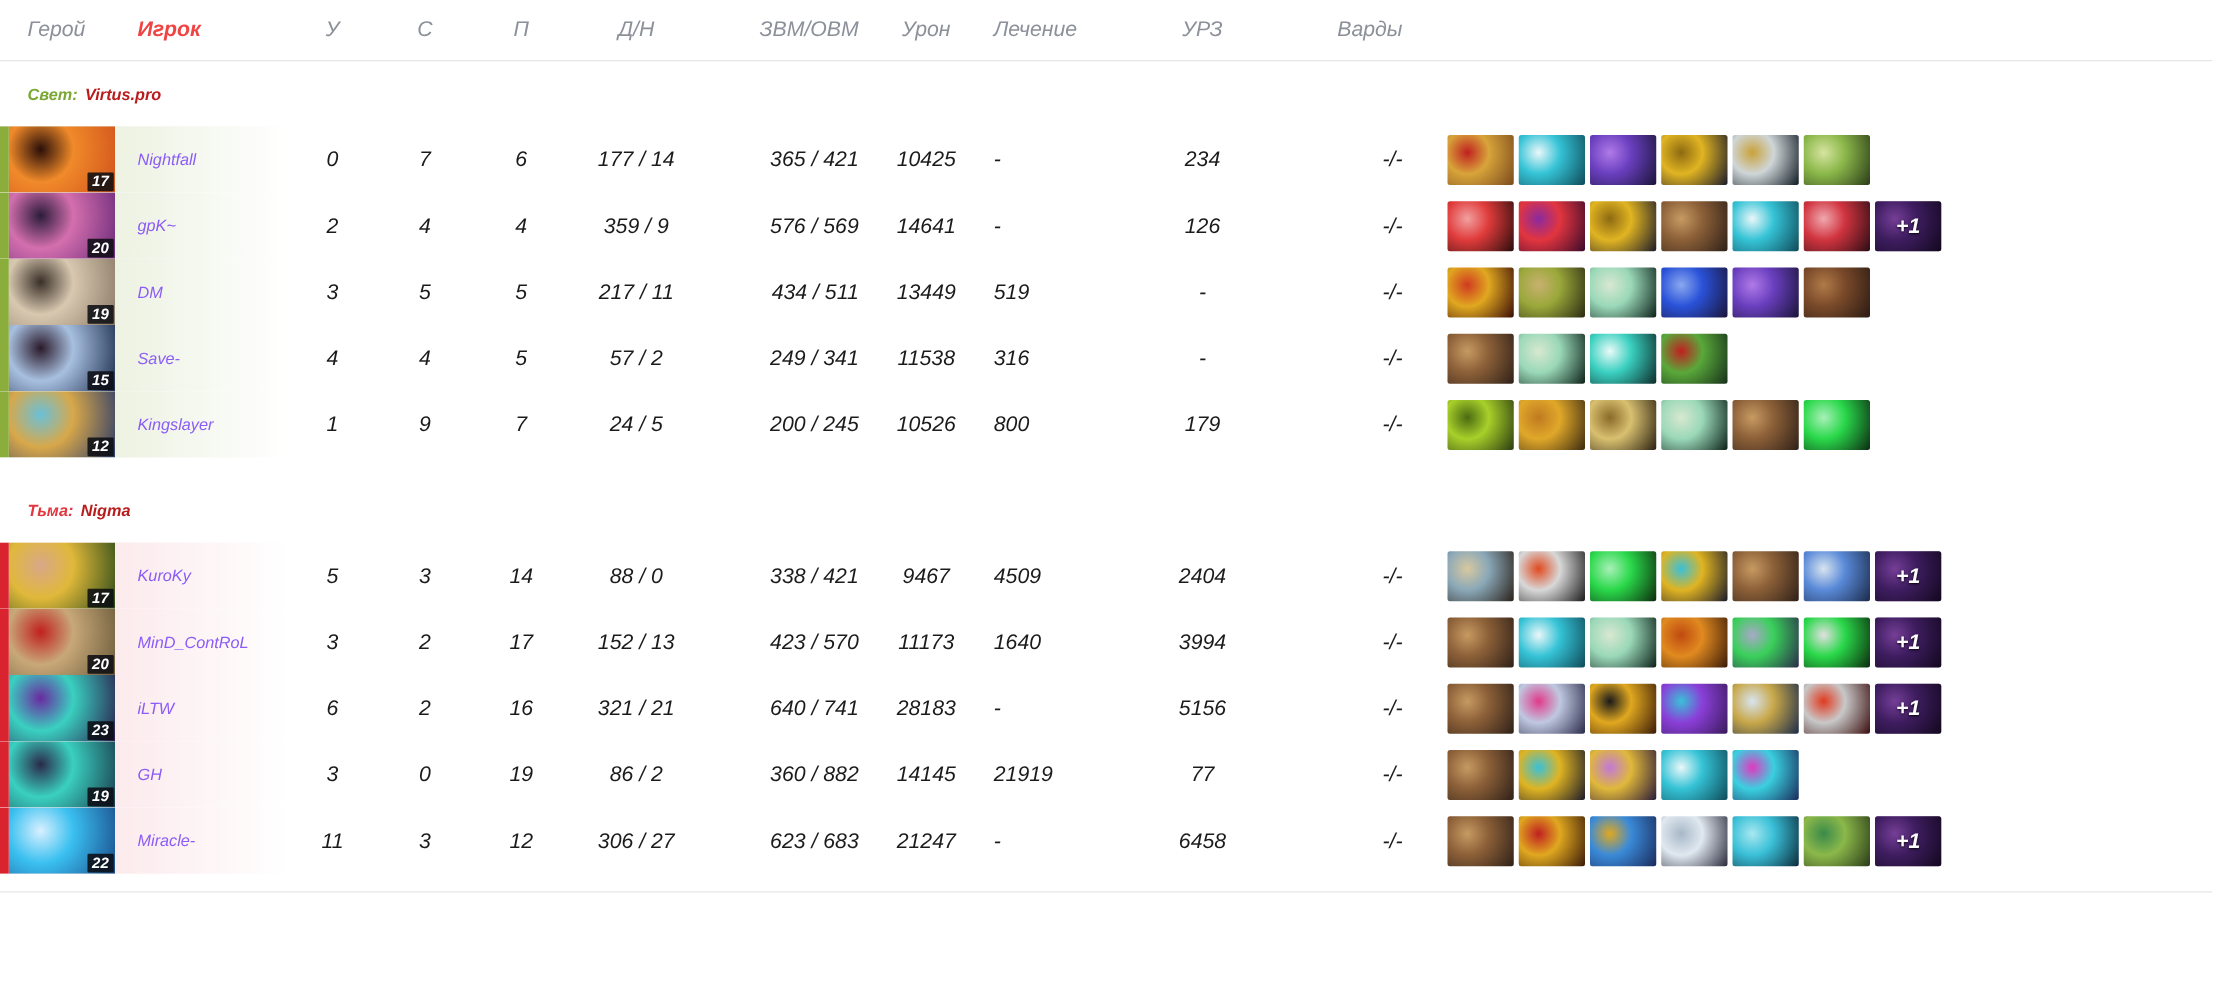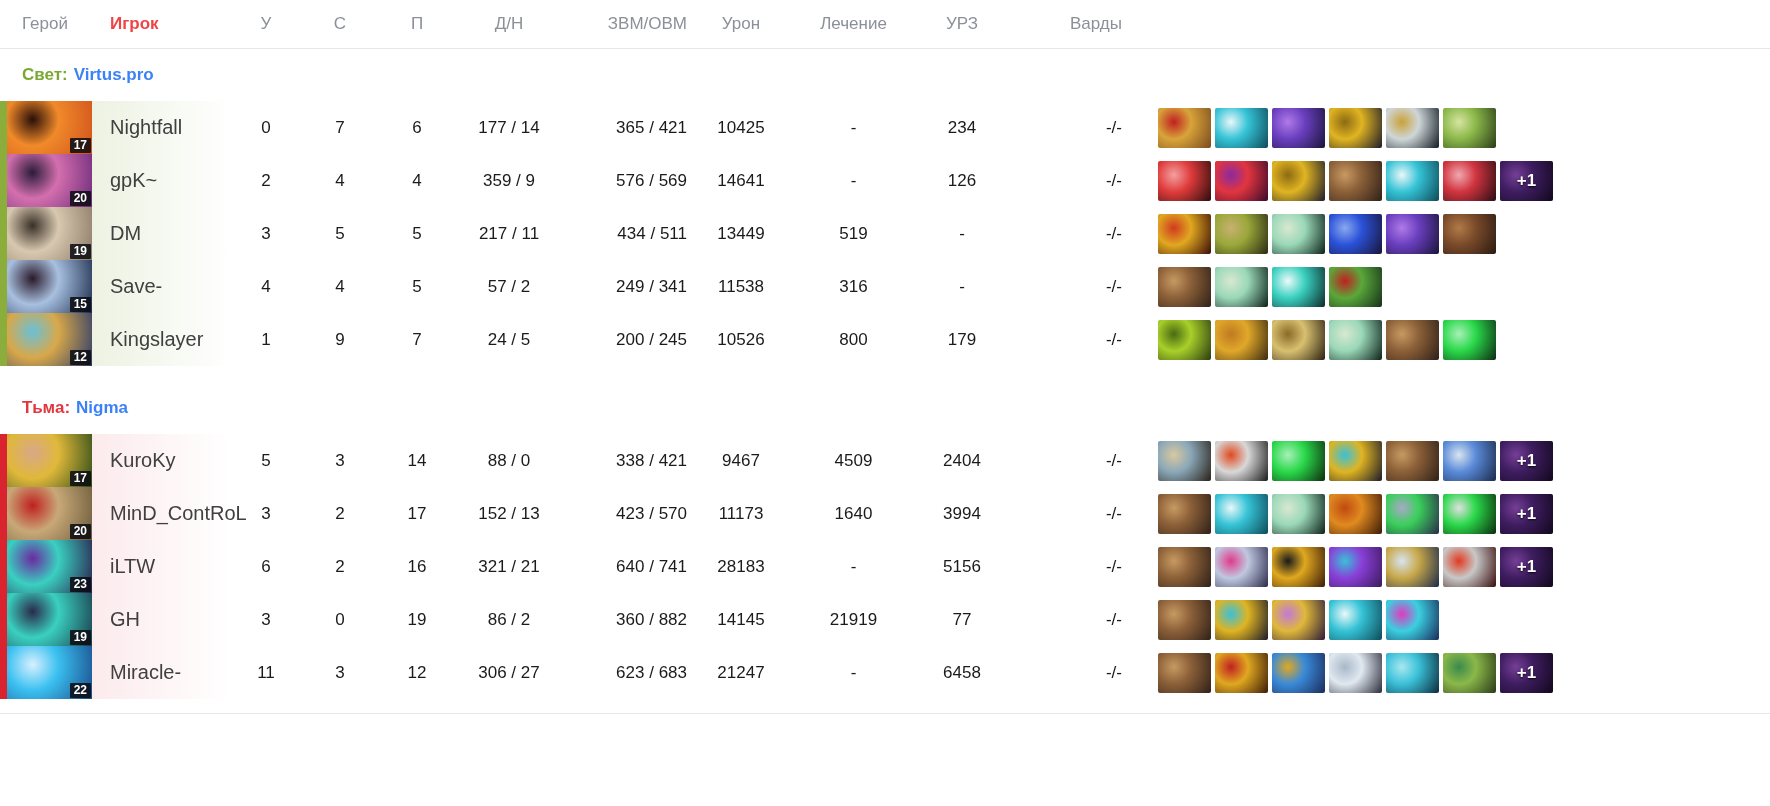--- a/index.html
+++ b/index.html
@@ -3,21 +3,21 @@
 <meta charset="utf-8">
 <style>
   * { box-sizing: border-box; margin: 0; padding: 0; }
   html, body {
     width: 1770px;
     height: 806px;
     background: #ffffff;
     font-family: "Liberation Sans", "DejaVu Sans", sans-serif;
     overflow: hidden;
   }
-  .scoreboard { width: 1770px; position: relative; }
+  .scoreboard { width: 1770px; position: relative; font-style: italic; }
 
   
   .thead {
     display: flex;
     align-items: center;
     height: 49px;
     border-bottom: 1px solid #e6e6e6;
     font-size: 17px;
     color: #8b9099;
     font-weight: 400;
@@ -26,37 +26,37 @@
 
   
   .c-hero    { width: 92px;  flex: 0 0 92px;  text-align: left;  padding-left: 22px; }
   .c-player  { width: 137px; flex: 0 0 137px; text-align: left;  padding-left: 18px; }
   .c-k       { width: 74px;  flex: 0 0 74px;  text-align: center; }
   .c-d       { width: 74px;  flex: 0 0 74px;  text-align: center; }
   .c-a       { width: 80px;  flex: 0 0 80px;  text-align: center; }
   .c-lh      { width: 104px; flex: 0 0 104px; text-align: center; }
   .c-gpm     { width: 126px; flex: 0 0 126px; text-align: right; }
   .c-dmg     { width: 108px; flex: 0 0 108px; text-align: center; }
-  .c-heal    { width: 117px; flex: 0 0 117px; text-align: center; }
+  .c-heal    { width: 117px; flex: 0 0 117px; }
   .c-hd      { width: 100px; flex: 0 0 100px; text-align: center; }
   .c-wards   { width: 110px; flex: 0 0 110px; text-align: right; }
   .c-items   { flex: 1 1 auto; text-align: left; padding-left: 36px; }
 
   
   .team-row {
     display: flex;
     align-items: center;
     height: 52px;
     padding-left: 22px;
-    font-size: 17px;
+    font-size: 13px;
   }
   .team-side { font-weight: bold; margin-right: 6px; }
   .team-side.radiant { color: #7aa832; }
   .team-side.dire    { color: #e2373f; }
-  .team-name { font-weight: bold; color: #3b82f6; }
+  .team-name { font-weight: bold; color: #b91c1c; }
 
   
   .prow {
     display: flex;
     align-items: center;
     height: 53px;
     font-size: 17px;
     color: #1b1b1b;
     position: relative;
   }
@@ -89,21 +89,21 @@
   .prow.radiant .side-bar { background: #8aad3b; }
   .prow.dire    .side-bar { background: #d9232e; }
   .lvl {
     position: absolute; right: 1px; bottom: 1px;
     background: rgba(10,12,18,0.86);
     color: #fff; font-size: 12px; font-weight: bold;
     padding: 1px 4px 2px 4px; line-height: 1;
     border-radius: 1px;
   }
 
-  .c-player.cell { font-size: 20px; color: #404040; white-space: nowrap; }
+  .c-player.cell { font-size: 13px; color: #8b5cf6; white-space: nowrap; }
   .wards-val { color: #1b1b1b; }
 
   
   .items { display: flex; align-items: center; gap: 4px; }
   .item {
     width: 53px; height: 40px;
     background-size: cover; background-position: center;
     border-radius: 2px; position: relative;
     flex: 0 0 53px;
   }

